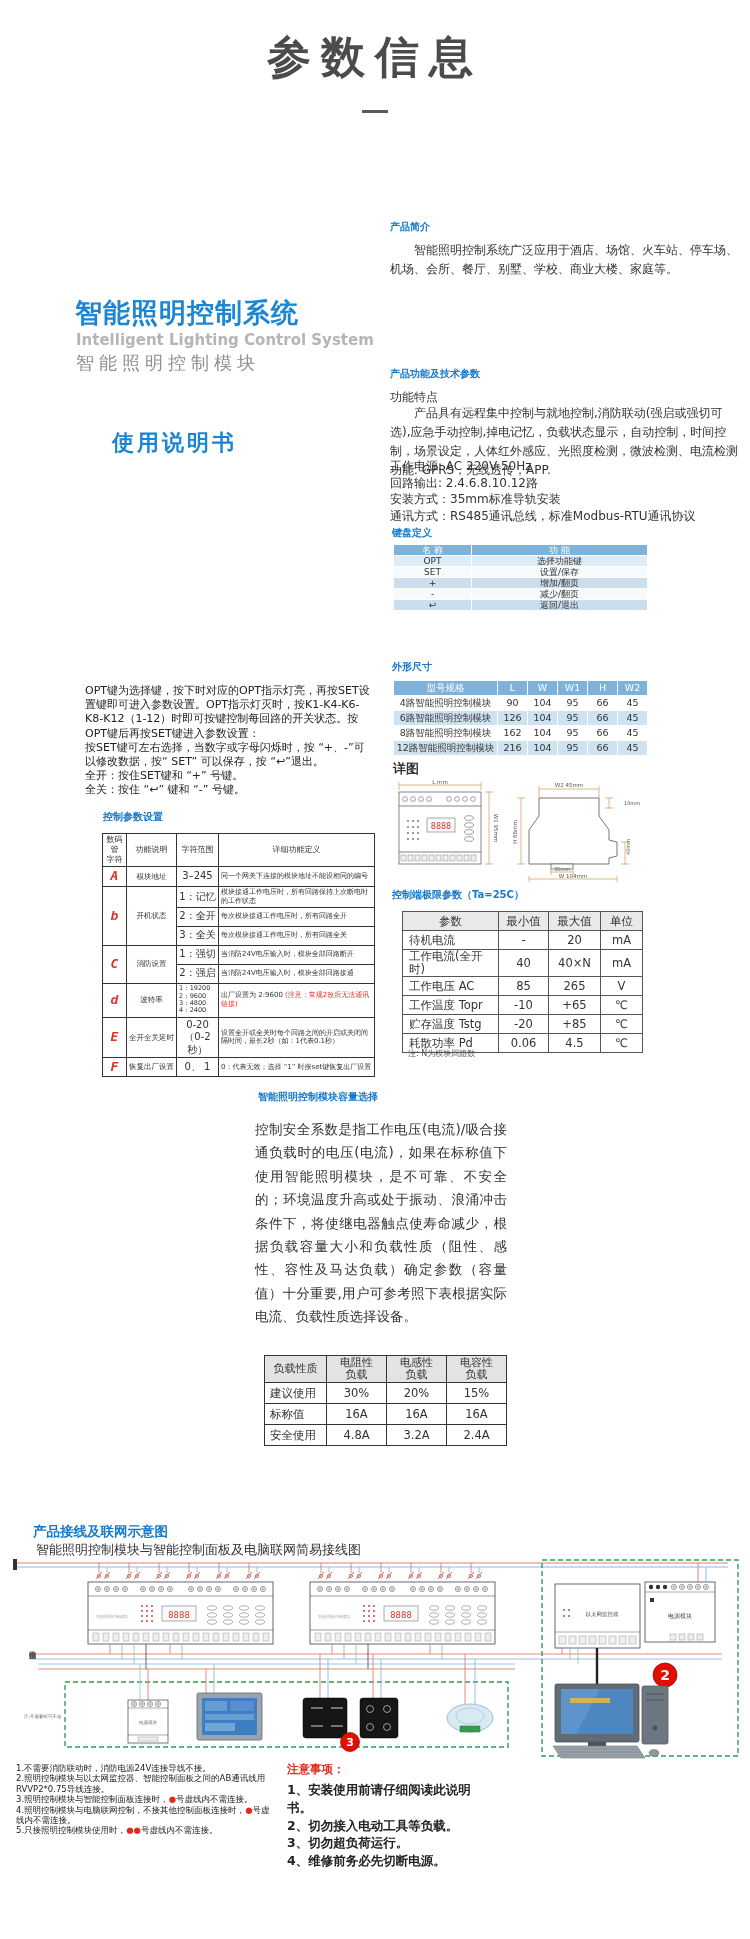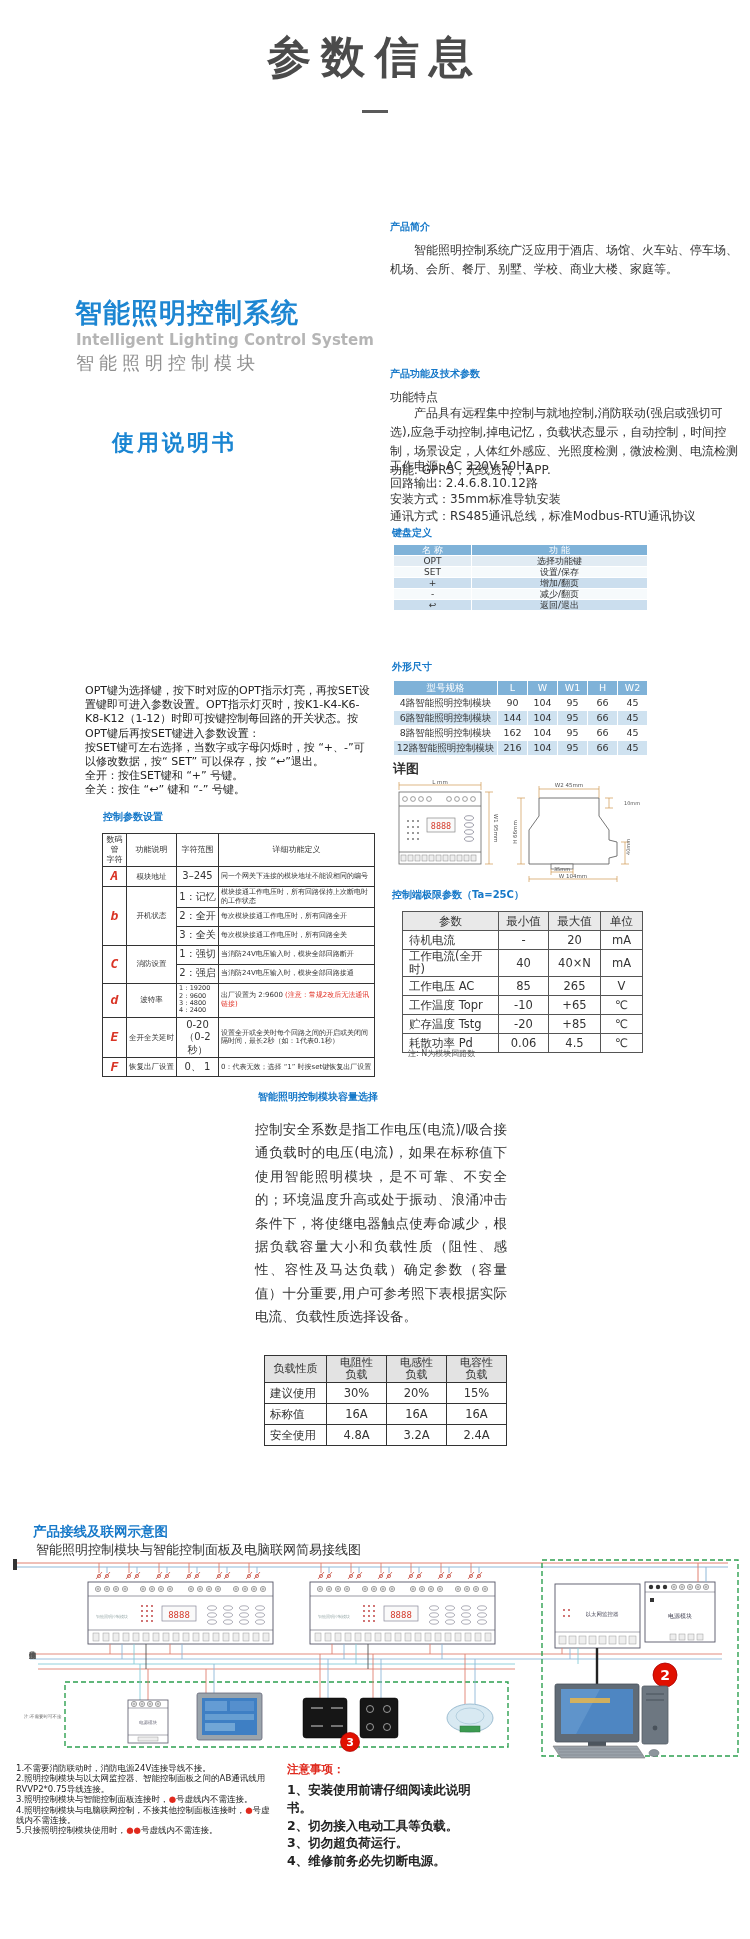--- a/index.html
+++ b/index.html
@@ -159,21 +159,21 @@
   <tr>
         <td>4路智能照明控制模块</td>
         <td>90</td>
         <td>104</td>
         <td>95</td>
         <td>66</td>
         <td>45</td>
       </tr>
   <tr class="alt">
         <td>6路智能照明控制模块</td>
-        <td>144</td>
+        <td>126</td>
         <td>104</td>
         <td>95</td>
         <td>66</td>
         <td>45</td>
       </tr>
   <tr>
         <td>8路智能照明控制模块</td>
         <td>162</td>
         <td>104</td>
         <td>95</td>

